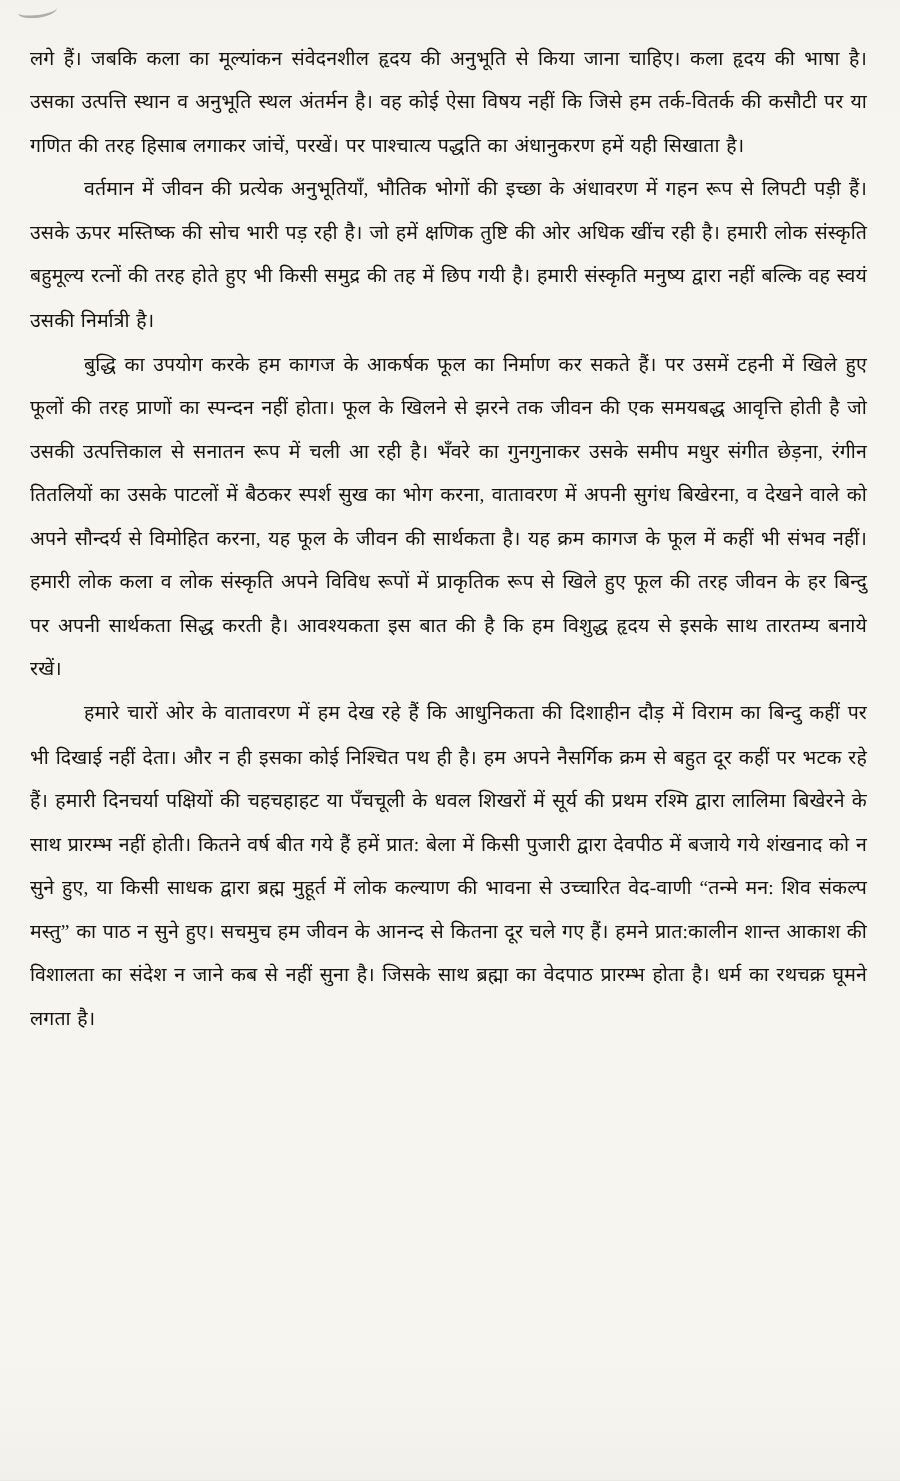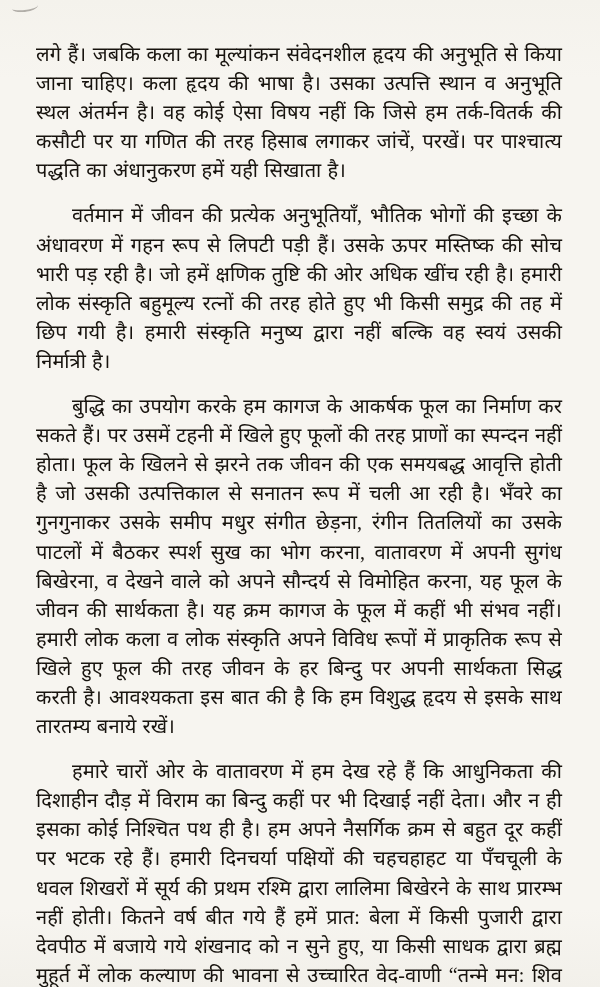--- a/index.html
+++ b/index.html
@@ -29,22 +29,22 @@
     height: 8px;
     border-bottom: 2px solid rgba(40,35,30,0.55);
     border-radius: 0 0 60% 40%;
     transform: rotate(-4deg);
     opacity: 0.6;
   }
   .text-block {
     width: 100%;
   }
   .para {
-    margin: 16px;
-    font-size: 20px;
+    margin: 0;
+    font-size: 13px;
     line-height: 29.1px;
     color: #17130e;
     text-align: justify;
     word-spacing: 1px;
     letter-spacing: 0.1px;
   }
   .para.indent {
     text-indent: 36px;
   }
 </style>

